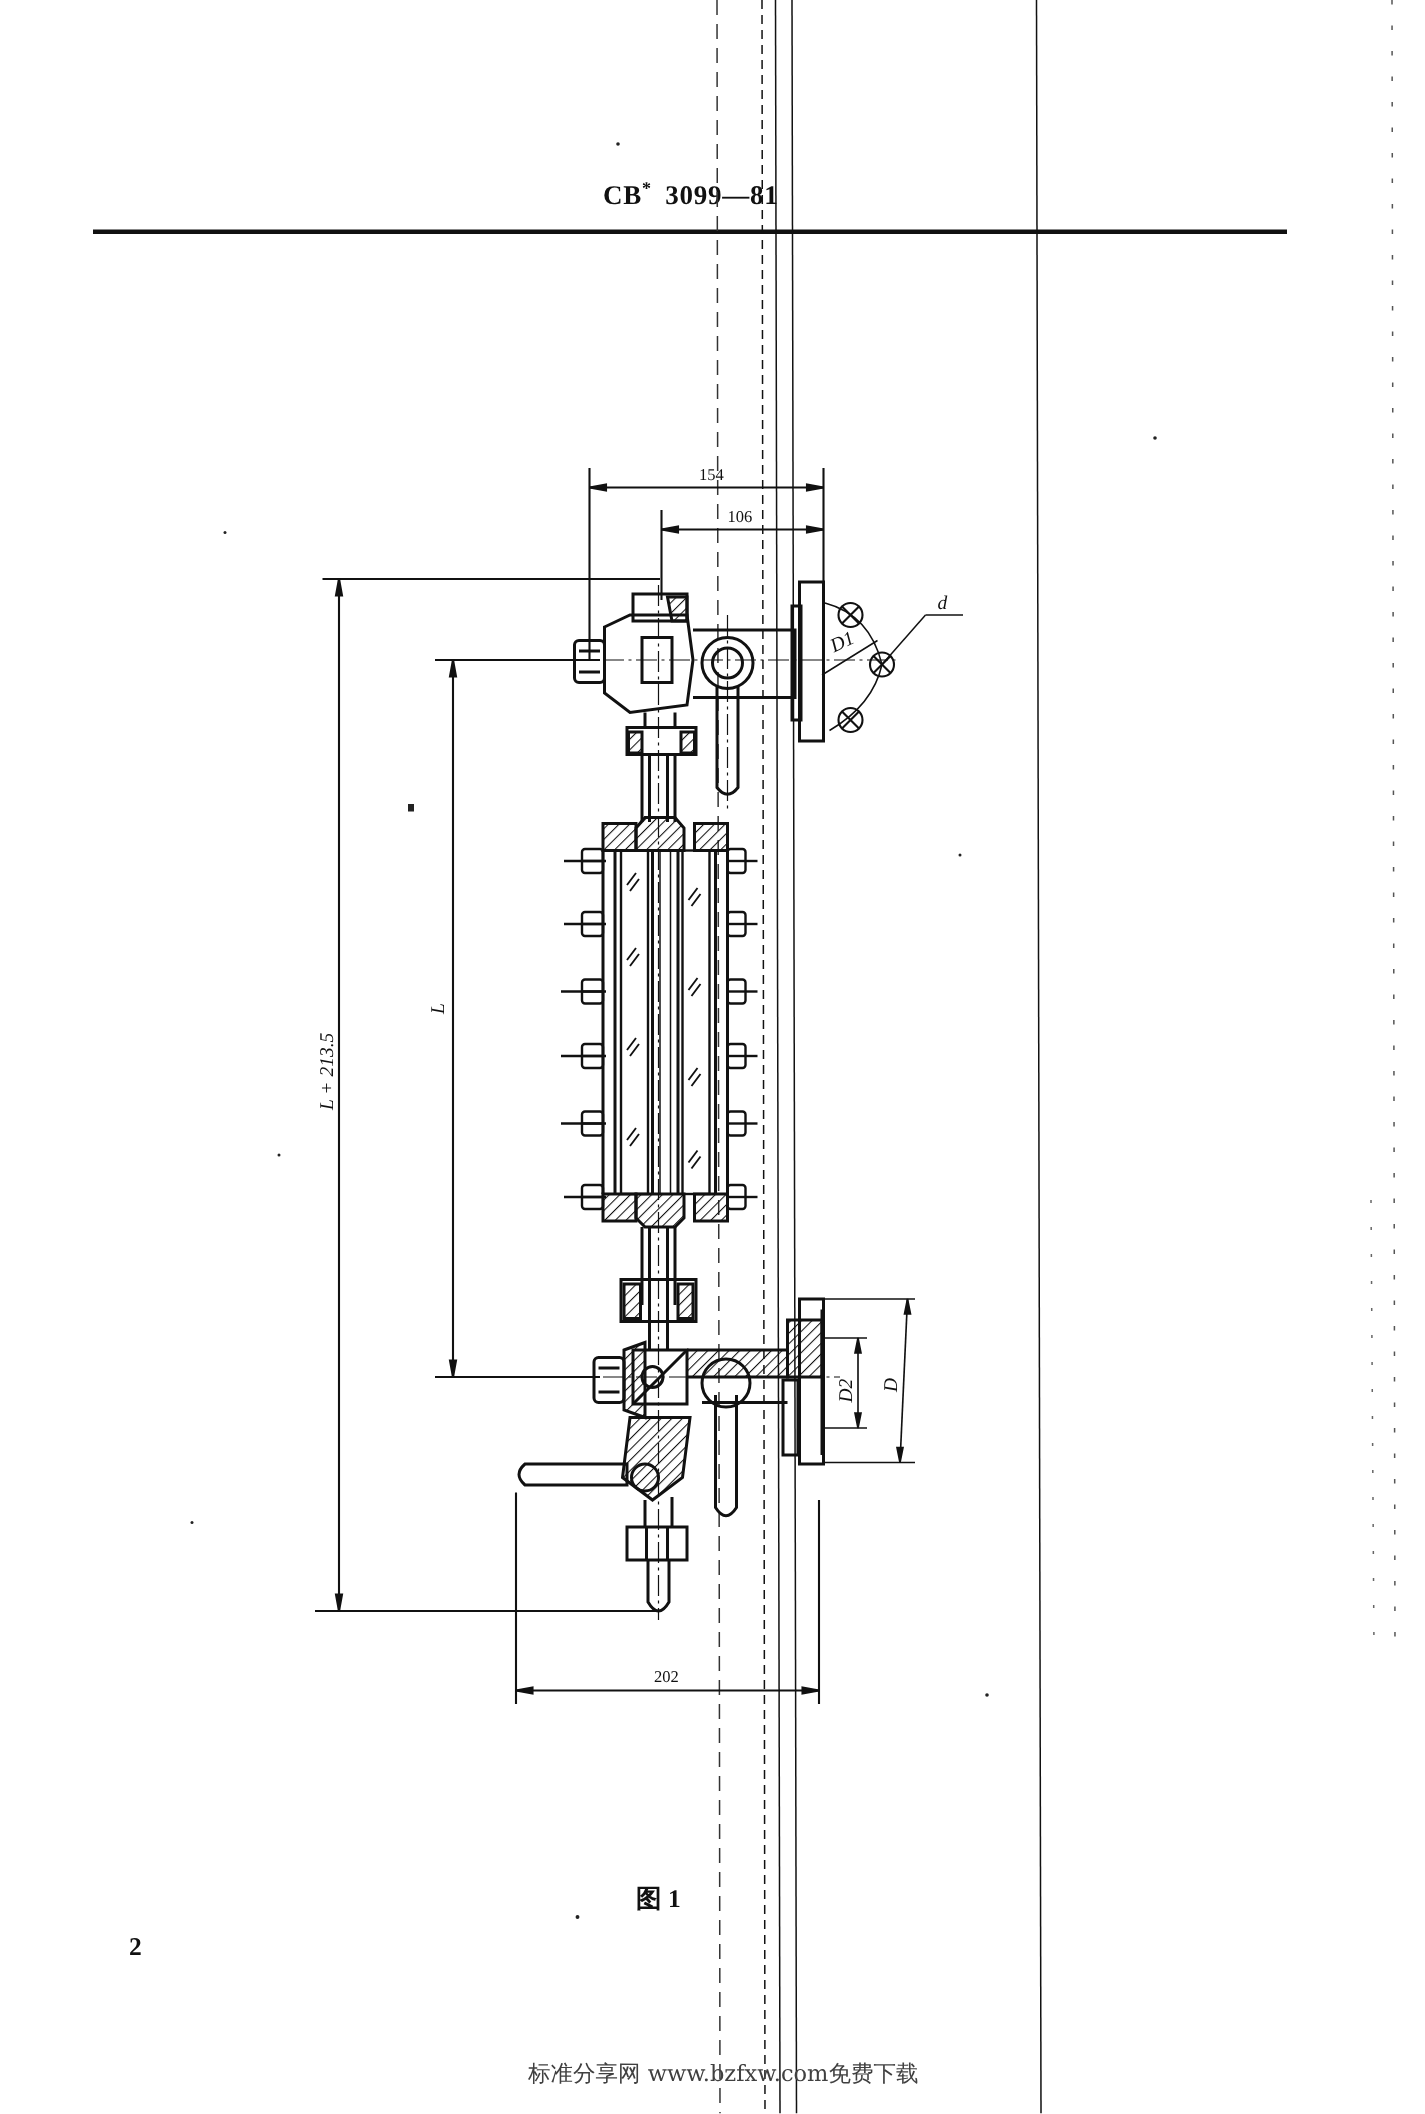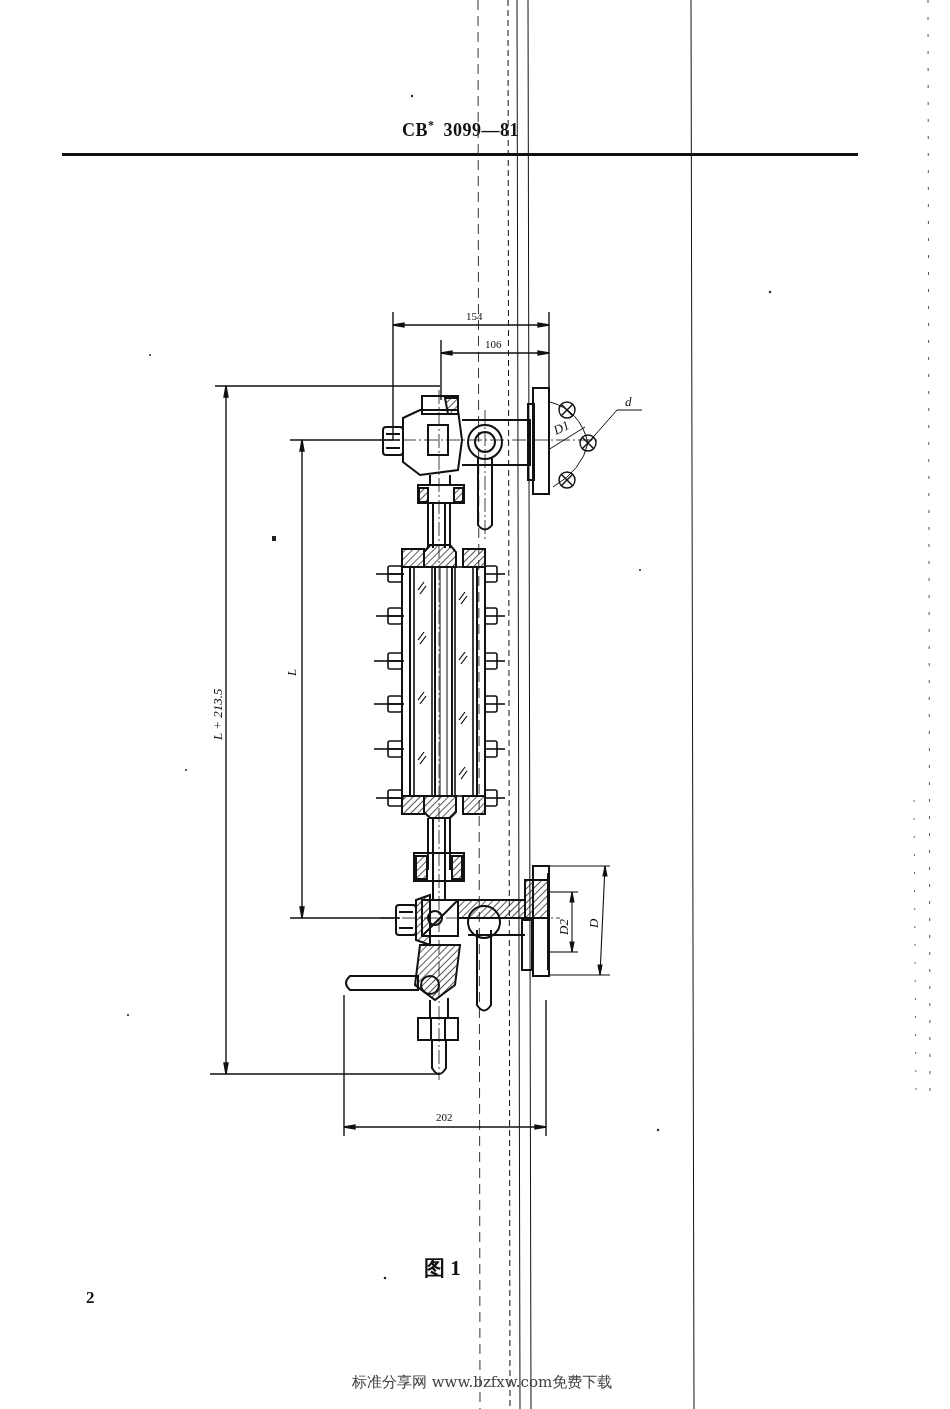--- a/index.html
+++ b/index.html
@@ -3,21 +3,21 @@
 <meta charset="utf-8">
 <style>
   html, body { margin: 0; padding: 0; background: #ffffff; }
   body { width: 950px; height: 1409px; position: relative; overflow: hidden;
          font-family: "Liberation Serif", "DejaVu Serif", serif; color: #111; }
   .page { position: absolute; left: 0; top: 0; width: 950px; height: 1409px; }
   .header-code { position: absolute; left: 378px; top: 120px; font-size: 18px; font-weight: bold;
                  letter-spacing: 0.5px; white-space: nowrap; margin-left: 24px; }
   .header-code .star { font-size: 12px; vertical-align: top; position: relative; top: -2px; margin-right: 4px; }
   .header-rule { position: absolute; left: 62px; top: 153px; width: 796px; height: 3px; background: #111; }
-  .figure-caption { position: absolute; left: 424px; top: 1254px; font-size: 21px; font-weight: bold; }
+  .figure-caption { position: absolute; left: 424px; top: 1254px; font-size: 17px; font-weight: bold; }
   .page-number { position: absolute; left: 86px; top: 1288px; font-size: 17px; font-weight: bold; }
   .watermark { position: absolute; left: 352px; top: 1373px; font-size: 15px; color: #404040;
                font-family: "DejaVu Serif", serif; white-space: nowrap; }
   svg.drawing { position: absolute; left: 0; top: 0; }
   .dim-label { font-family: "Liberation Serif", serif; font-size: 11px; fill: #111; }
   .dim-label-it { font-family: "Liberation Serif", serif; font-style: italic; font-size: 13px; fill: #111; }
 </style>
 </head>
 <body>
 

